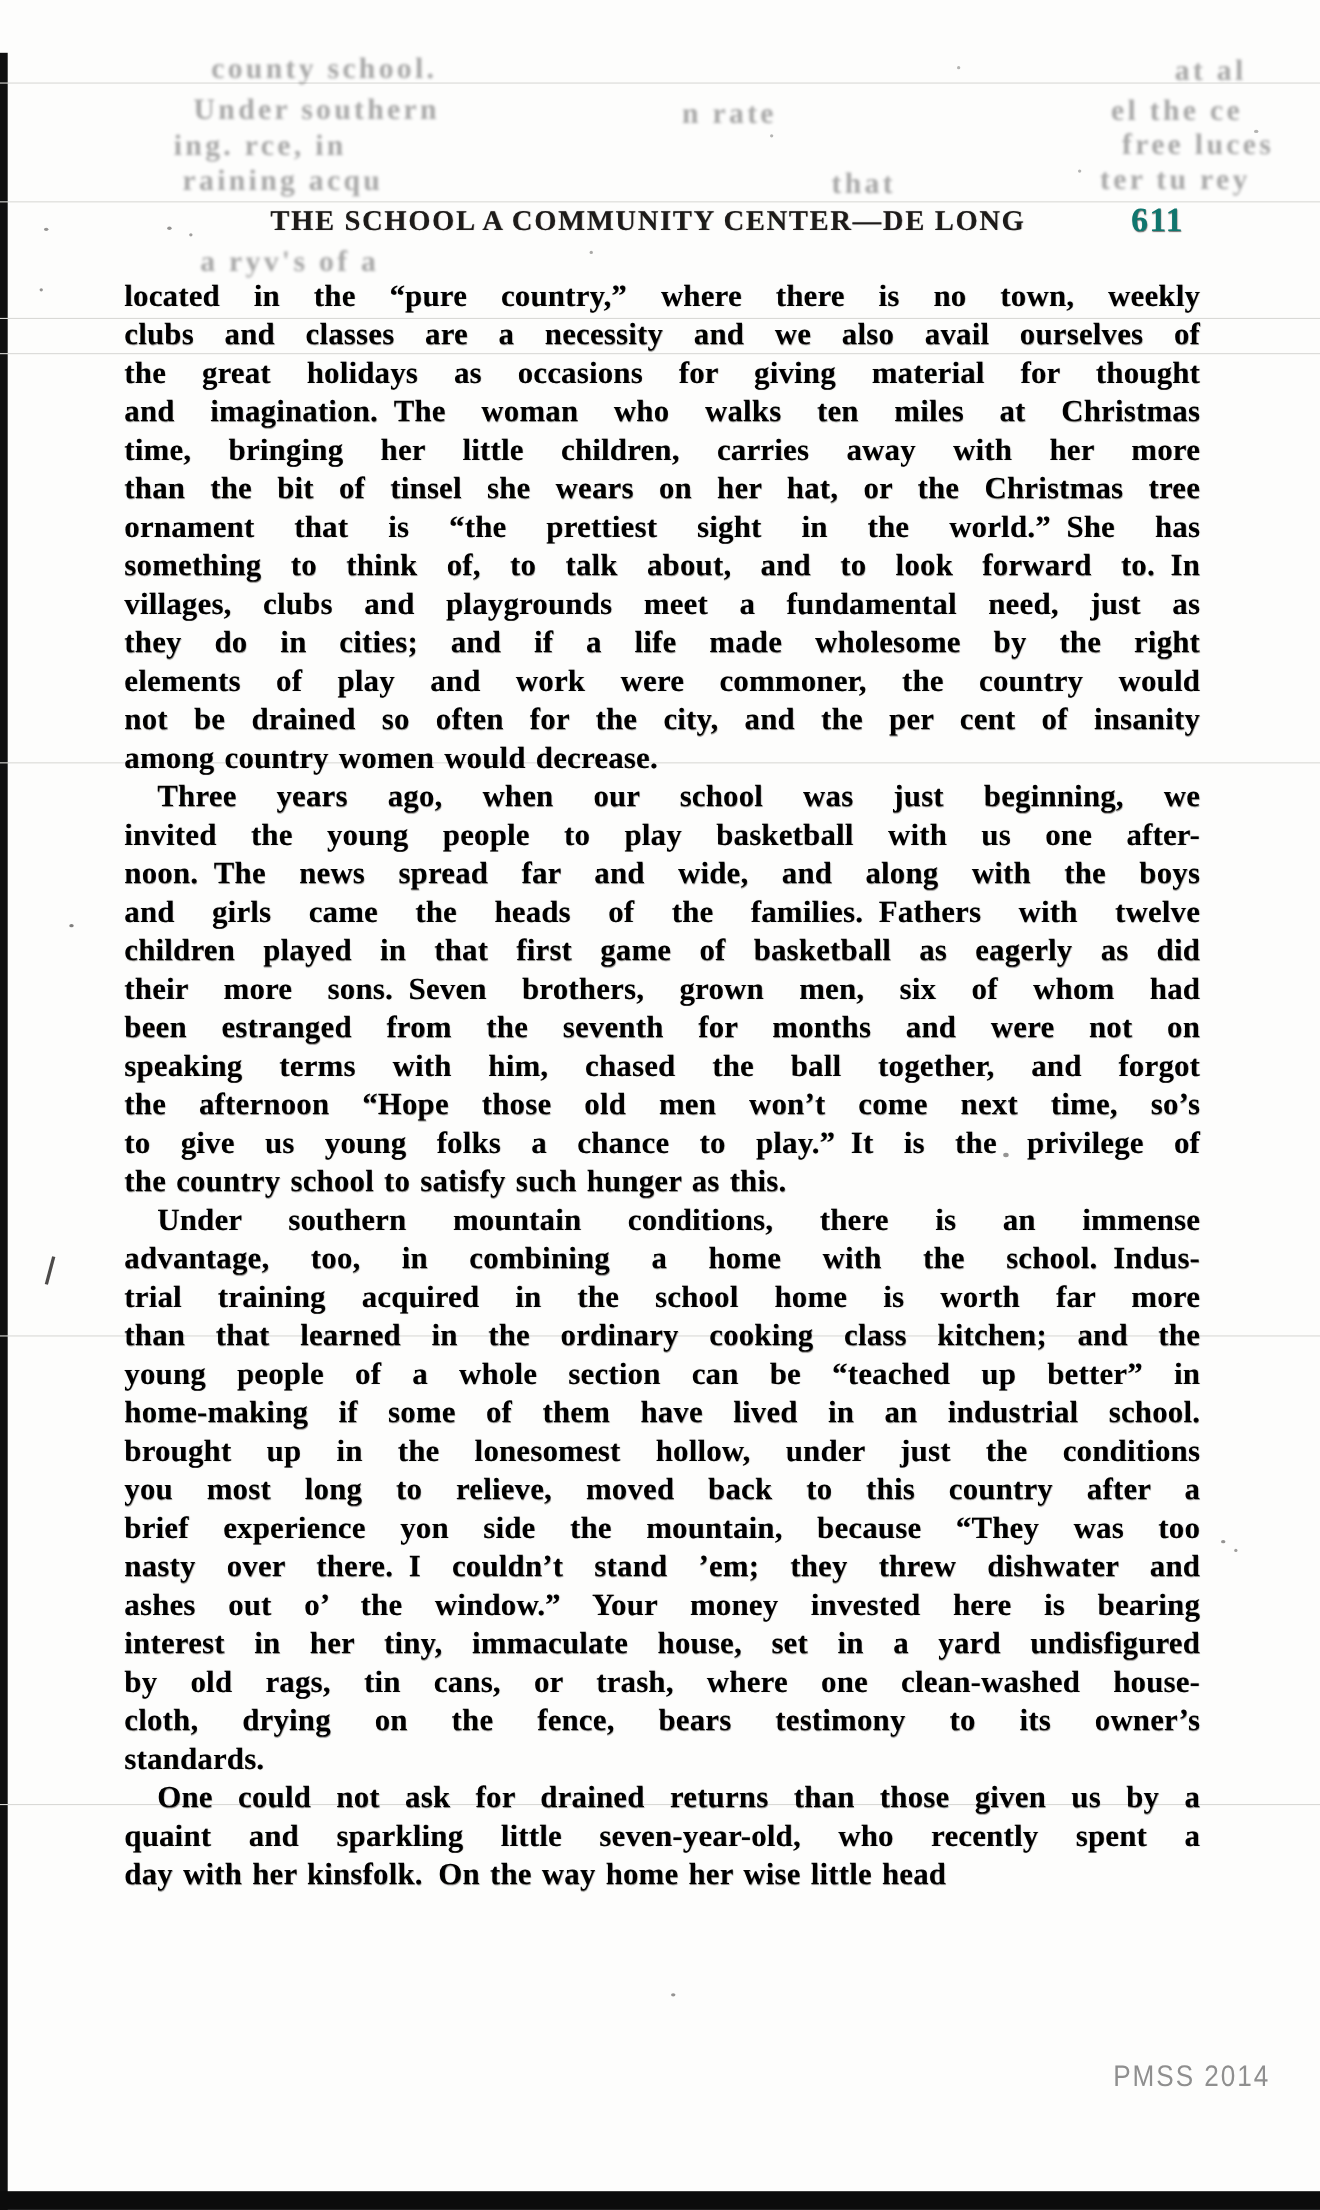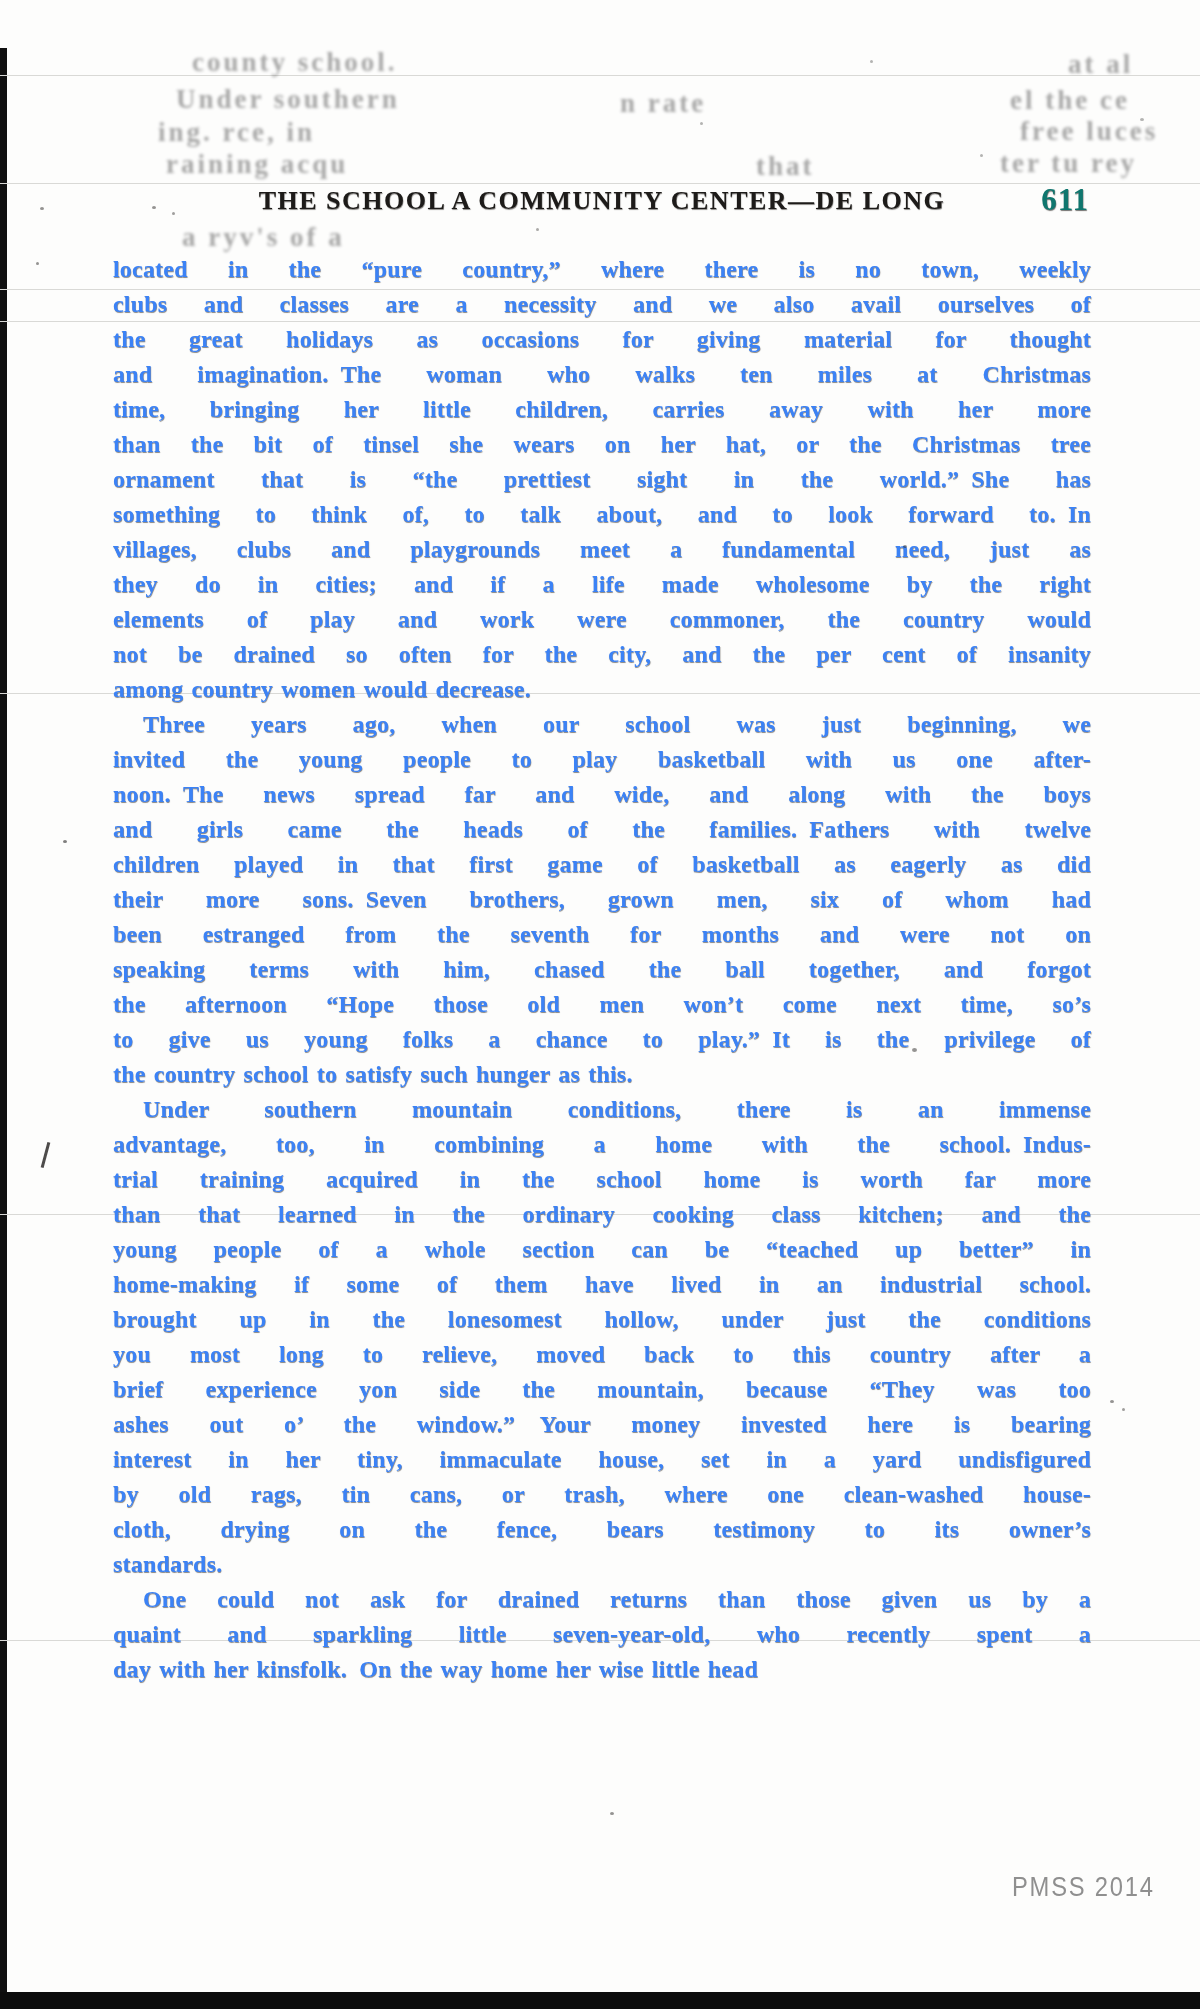--- a/index.html
+++ b/index.html
@@ -27,39 +27,39 @@
   }
   
   .ghost{
     position:absolute;
     font-weight:700; font-size:27px; letter-spacing:3px;
     color:#4a4a4a; opacity:.48; filter:blur(1.5px);
     white-space:nowrap;
   }
   
   .header{
-    position:absolute; left:113px; top:186px; width:978px; height:34px;font-family:Liberation Serif, serif;
+    position:absolute; left:100px; top:186px; width:978px; height:34px;font-family:Liberation Serif, serif;
   }
   .header .title{
     display:block; text-align:center;
     font-weight:700; font-size:26px; letter-spacing:1.5px;
     color:#1d1b19; text-shadow:0.4px 0.5px 0.8px rgba(25,22,18,.5);
     white-space:nowrap;
   }
   .header .pagenum{
     position:absolute; right:2px; top:-4px;
     font-weight:700; font-size:31px; color:#0f766e;
     text-shadow:0.5px 0.6px 1px rgba(20,18,15,.6);
     letter-spacing:1px;
   }
   
   .page-body{
     position:absolute; left:113px; top:252px; width:978px;
-    font-size:24px; line-height:35px; font-weight:700;
-    color:#3b82f6;
+    font-size:28px; line-height:35px; font-weight:700;
+    color:#000000;
     text-shadow:0.4px 0.5px 0.7px rgba(25,22,18,.5);
     letter-spacing:0.2px; word-spacing:2px;
   }
   .para{margin:0;}
   .line{
     text-align:justify;
     -moz-text-align-last:justify;
     text-align-last:justify;
     text-justify:inter-word;
     white-space:normal;
@@ -152,20 +152,21 @@
       <div class="para">
         <div class="line indent">Under southern mountain conditions, there is an immense</div>
         <div class="line">advantage, too, in combining a home with the school. Indus-</div>
         <div class="line">trial training acquired in the school home is worth far more</div>
         <div class="line">than that learned in the ordinary cooking class kitchen; and the</div>
         <div class="line">young people of a whole section can be “teached up better” in</div>
         <div class="line">home-making if some of them have lived in an industrial school.</div>
         <div class="line">brought up in the lonesomest hollow, under just the conditions</div>
         <div class="line">you most long to relieve, moved back to this country after a</div>
         <div class="line">brief experience yon side the mountain, because “They was too</div>
+        <div class="line">nasty over there. I couldn’t stand ’em; they threw dishwater and</div>
         <div class="line">ashes out o’ the window.”  Your money invested here is bearing</div>
         <div class="line">interest in her tiny, immaculate house, set in a yard undisfigured</div>
         <div class="line">by old rags, tin cans, or trash, where one clean-washed house-</div>
         <div class="line">cloth, drying on the fence, bears testimony to its owner’s</div>
         <div class="line last">standards.</div>
       </div>
       <div class="para">
         <div class="line indent">One could not ask for drained returns than those given us by a</div>
         <div class="line">quaint and sparkling little seven-year-old, who recently spent a</div>
         <div class="line last">day with her kinsfolk. On the way home her wise little head</div>

